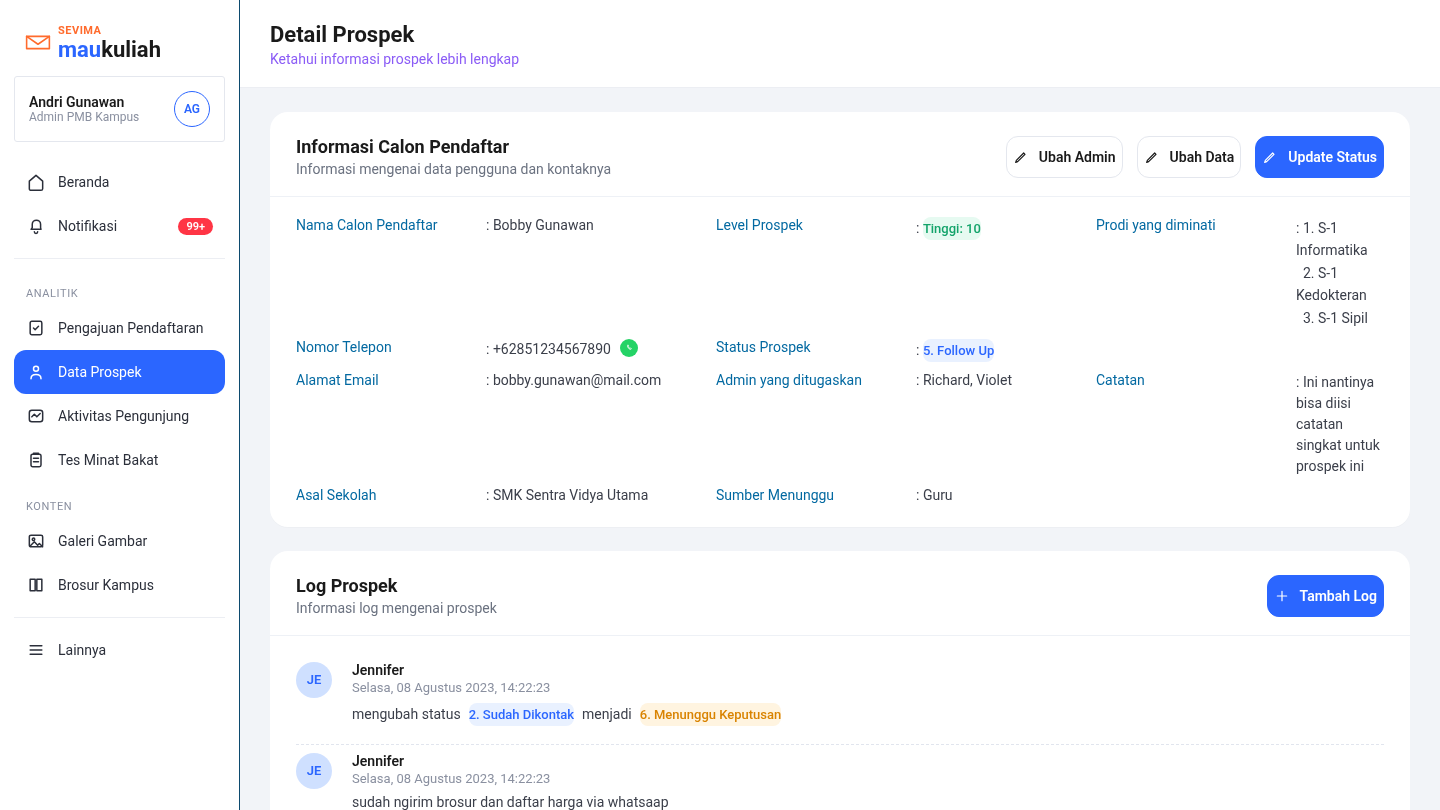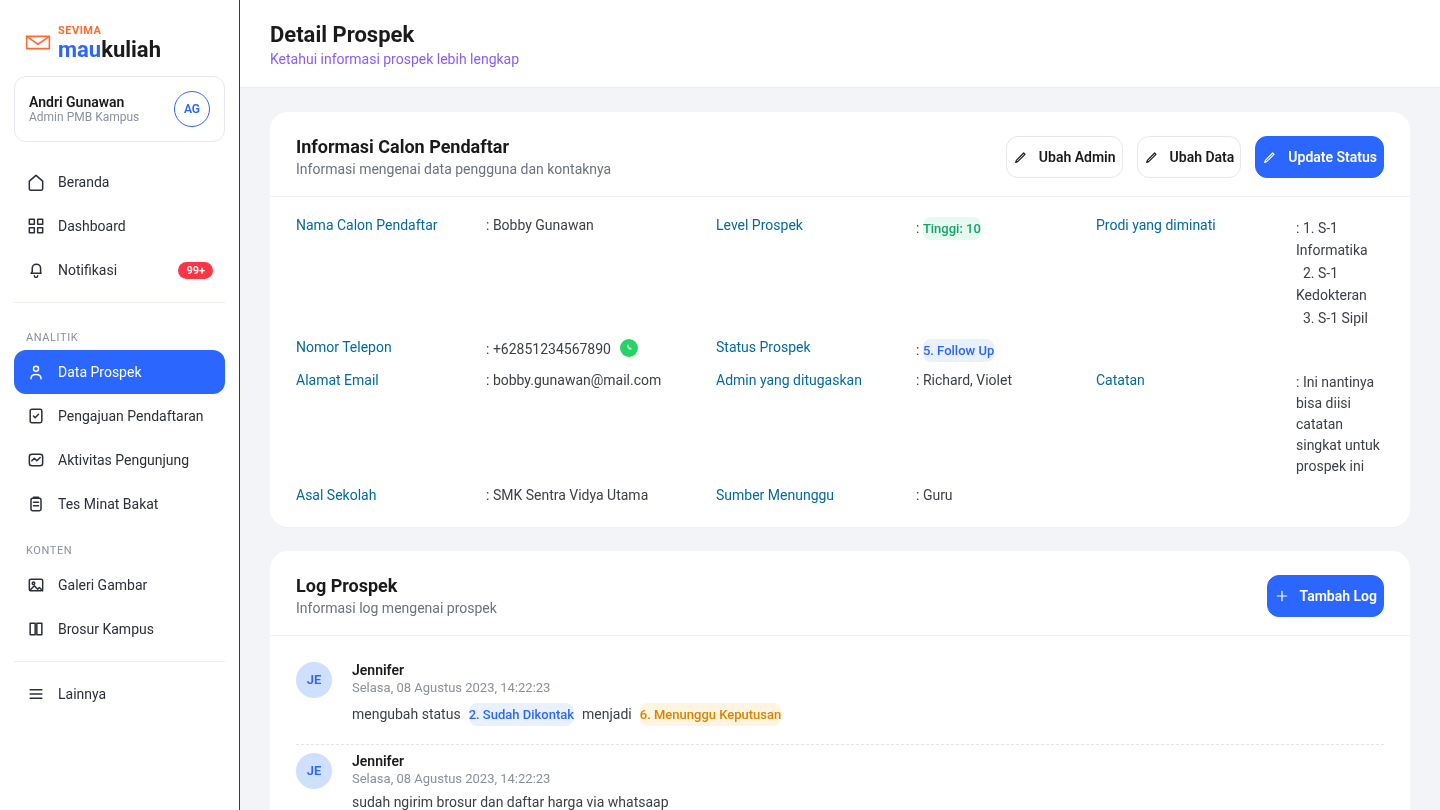--- a/index.html
+++ b/index.html
@@ -33,21 +33,21 @@
   }
   .logo-badge { color:#ff6b2d; font-size: 11px; font-weight:700; letter-spacing: .5px;}
   .logo-text { font-size: 22px; font-weight:700; color:#1a1a1a;}
   .logo-text .accent { color:#2b66ff; }
   .logo-icon {
     width: 28px; height: 22px;
   }
 
   .user-card {
     border: 1px solid #e4e7ee;
-    border-radius: 12px;
+    border-radius: 3px;
     padding: 14px 14px;
     display: flex;
     align-items: center;
     justify-content: space-between;
     gap: 10px;
     margin-bottom: 18px;
   }
   .user-card .who { display:flex; flex-direction:column; }
   .user-card .name { font-weight:600; font-size: 14px; }
   .user-card .role { font-size: 12px; color:#8a90a0; }
@@ -210,60 +210,49 @@
     <span class="icon">
       <svg viewBox="0 0 24 24" stroke="#2b2f3a">
           <path d="M4 11l8-7 8 7v9a2 2 0 0 1-2 2H6a2 2 0 0 1-2-2z"></path>
         </svg>
     </span>
     <span>Beranda</span>
   </div>
   <div class="nav-item">
     <span class="icon">
       <svg viewBox="0 0 24 24" stroke="#2b2f3a">
-          <rect x="4" y="4" width="6" height="6"></rect>
-          <rect x="14" y="4" width="6" height="6"></rect>
-          <rect x="4" y="14" width="6" height="6"></rect>
-          <rect x="14" y="14" width="6" height="6"></rect>
-        </svg>
-    </span>
-    <span>Dashboard</span>
-  </div>
-  <div class="nav-item">
-    <span class="icon">
-      <svg viewBox="0 0 24 24" stroke="#2b2f3a">
           <path d="M18 16H6l1.5-2V10a5 5 0 0 1 10 0v4z"></path>
           <path d="M10 19a2 2 0 0 0 4 0"></path>
         </svg>
     </span>
     <span>Notifikasi</span>
     <span class="nav-badge">99+</span>
   </div>
 
   <hr>
 
   <div class="section-label">ANALITIK</div>
 
+  <div class="nav-item">
+    <span class="icon">
+      <svg viewBox="0 0 24 24" stroke="#2b2f3a">
+          <rect x="5" y="4" width="14" height="16" rx="2"></rect>
+          <path d="M9 12l2 2 4-4"></path>
+        </svg>
+    </span>
+    <span>Pengajuan Pendaftaran</span>
+  </div>
   <div class="nav-item active">
     <span class="icon">
       <svg viewBox="0 0 24 24" stroke="#fff">
           <circle cx="12" cy="8" r="3"></circle>
           <path d="M6 20c0-3 2.5-5 6-5s6 2 6 5"></path>
         </svg>
     </span>
     <span>Data Prospek</span>
-  </div>
-  <div class="nav-item">
-    <span class="icon">
-      <svg viewBox="0 0 24 24" stroke="#2b2f3a">
-          <rect x="5" y="4" width="14" height="16" rx="2"></rect>
-          <path d="M9 12l2 2 4-4"></path>
-        </svg>
-    </span>
-    <span>Pengajuan Pendaftaran</span>
   </div>
   <div class="nav-item">
     <span class="icon">
       <svg viewBox="0 0 24 24" stroke="#2b2f3a">
           <rect x="4" y="5" width="16" height="14" rx="3"></rect>
           <path d="M7 13l3-3 3 3 4-4"></path>
         </svg>
     </span>
     <span>Aktivitas Pengunjung</span>
   </div>

